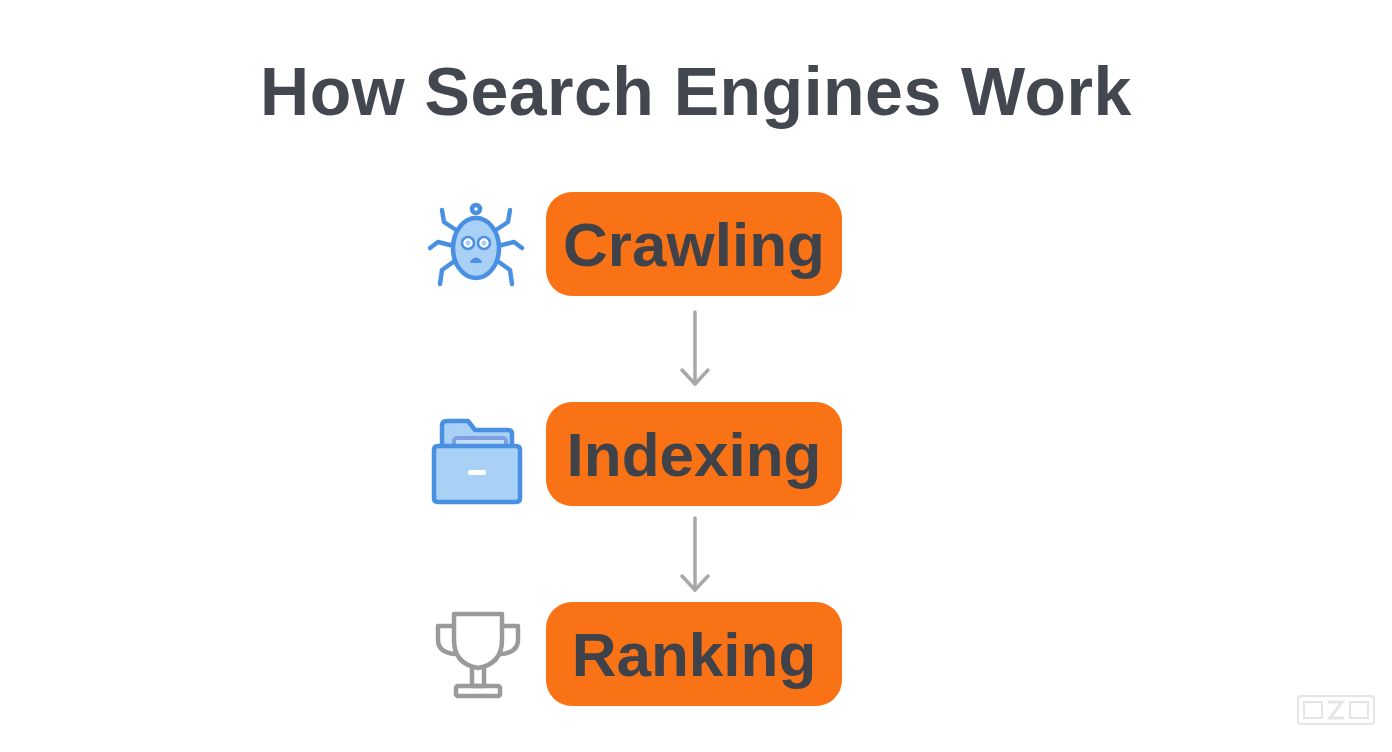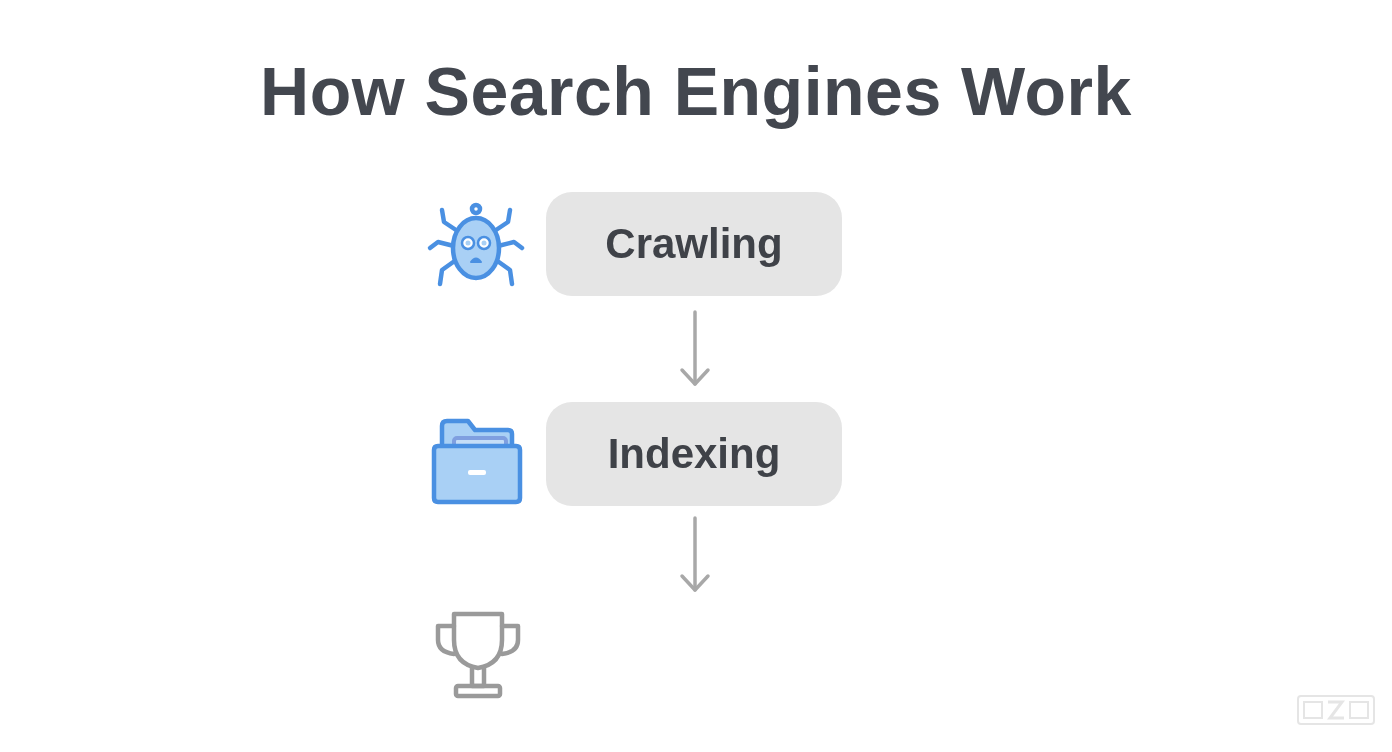--- a/index.html
+++ b/index.html
@@ -38,25 +38,25 @@
     width: 100px;
     height: 100px;
   }
   .step .pill {
     position: absolute;
     left: 126px;
     top: 2px;
     width: 296px;
     height: 104px;
     border-radius: 26px;
-    background: #e5e5e5;
+    background: #f97316;
     display: flex;
     align-items: center;
     justify-content: center;
-    font-size: 42px;
+    font-size: 62px;
     font-weight: bold;
     color: #3f4248;
   }
   .arrow {
     position: absolute;
     left: 678px;
     width: 34px;
     height: 80px;
   }
   .watermark {
@@ -124,20 +124,21 @@
 <div class="step" style="top:600px;">
   <svg class="icon" viewBox="0 0 100 100">
     <g stroke="#9a9a9a" stroke-width="4.5" fill="none" stroke-linejoin="round" stroke-linecap="round">
       <path d="M28 8 L76 8 L76 34 Q76 58 52 62 Q28 58 28 34 Z"></path>
       <path d="M28 20 L12 20 L12 34 Q12 46 28 48"></path>
       <path d="M76 20 L92 20 L92 34 Q92 46 76 48"></path>
       <path d="M46 62 L46 80 L58 80 L58 62"></path>
       <rect x="30" y="80" width="44" height="10" rx="2"></rect>
     </g>
   </svg>
+  <div class="pill">Ranking</div>
 </div>
 
 <svg class="watermark" viewBox="0 0 80 40">
   <rect x="2" y="6" width="76" height="28" rx="3" fill="none" stroke="#999" stroke-width="2"></rect>
   <rect x="8" y="12" width="18" height="16" fill="none" stroke="#999" stroke-width="2"></rect>
   <path d="M32 12 L46 12 L34 28 L48 28" fill="none" stroke="#999" stroke-width="3"></path>
   <rect x="54" y="12" width="18" height="16" fill="none" stroke="#999" stroke-width="2"></rect>
 </svg>
 
 </body></html>

